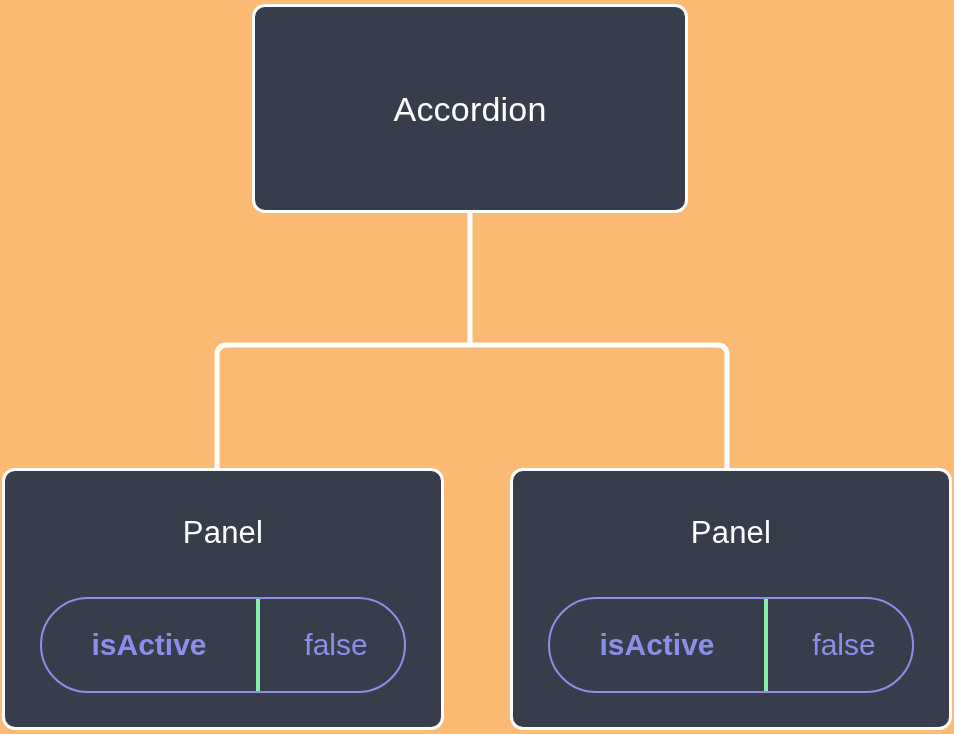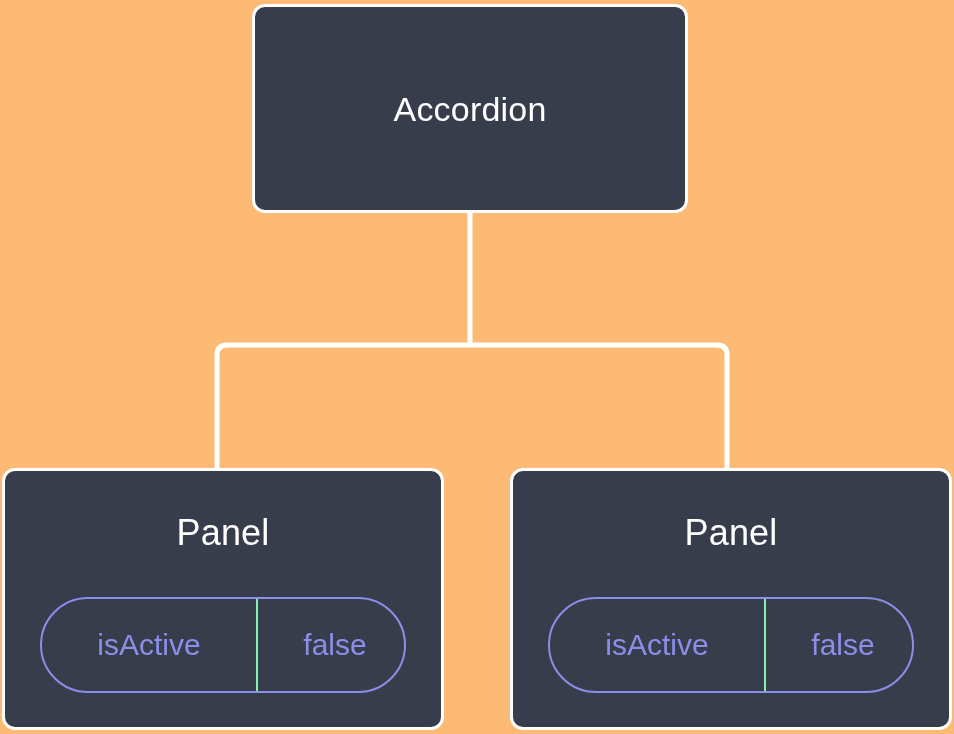--- a/index.html
+++ b/index.html
@@ -69,21 +69,21 @@
     white-space: nowrap;
     -webkit-font-smoothing: antialiased;
   }
 
   .node-root .node-title {
     font-size: 34px;
     line-height: 34px;
   }
 
   .node-child .node-title {
-    font-size: 36px;
+    font-size: 31px;
     line-height: 31px;
     margin-top: 46px;
   }
 
   
   .state-pill {
     position: absolute;
     top: 126px;
     left: 35px;
     right: 35px;
@@ -102,21 +102,22 @@
     justify-content: center;
     color: #8b8fea;
     font-size: 30px;
     line-height: 30px;
     white-space: nowrap;
     -webkit-font-smoothing: antialiased;
   }
 
   .pill-key {
     flex: 0 0 214px;
-    border-right: 2px solid #86efac;
+    border-right: 4px solid #86efac;
+    font-weight: bold;
   }
 
   .pill-value {
     flex: 1 1 auto;
     margin-left: 8px;
   }
 </style>
 </head>
 <body>
 

